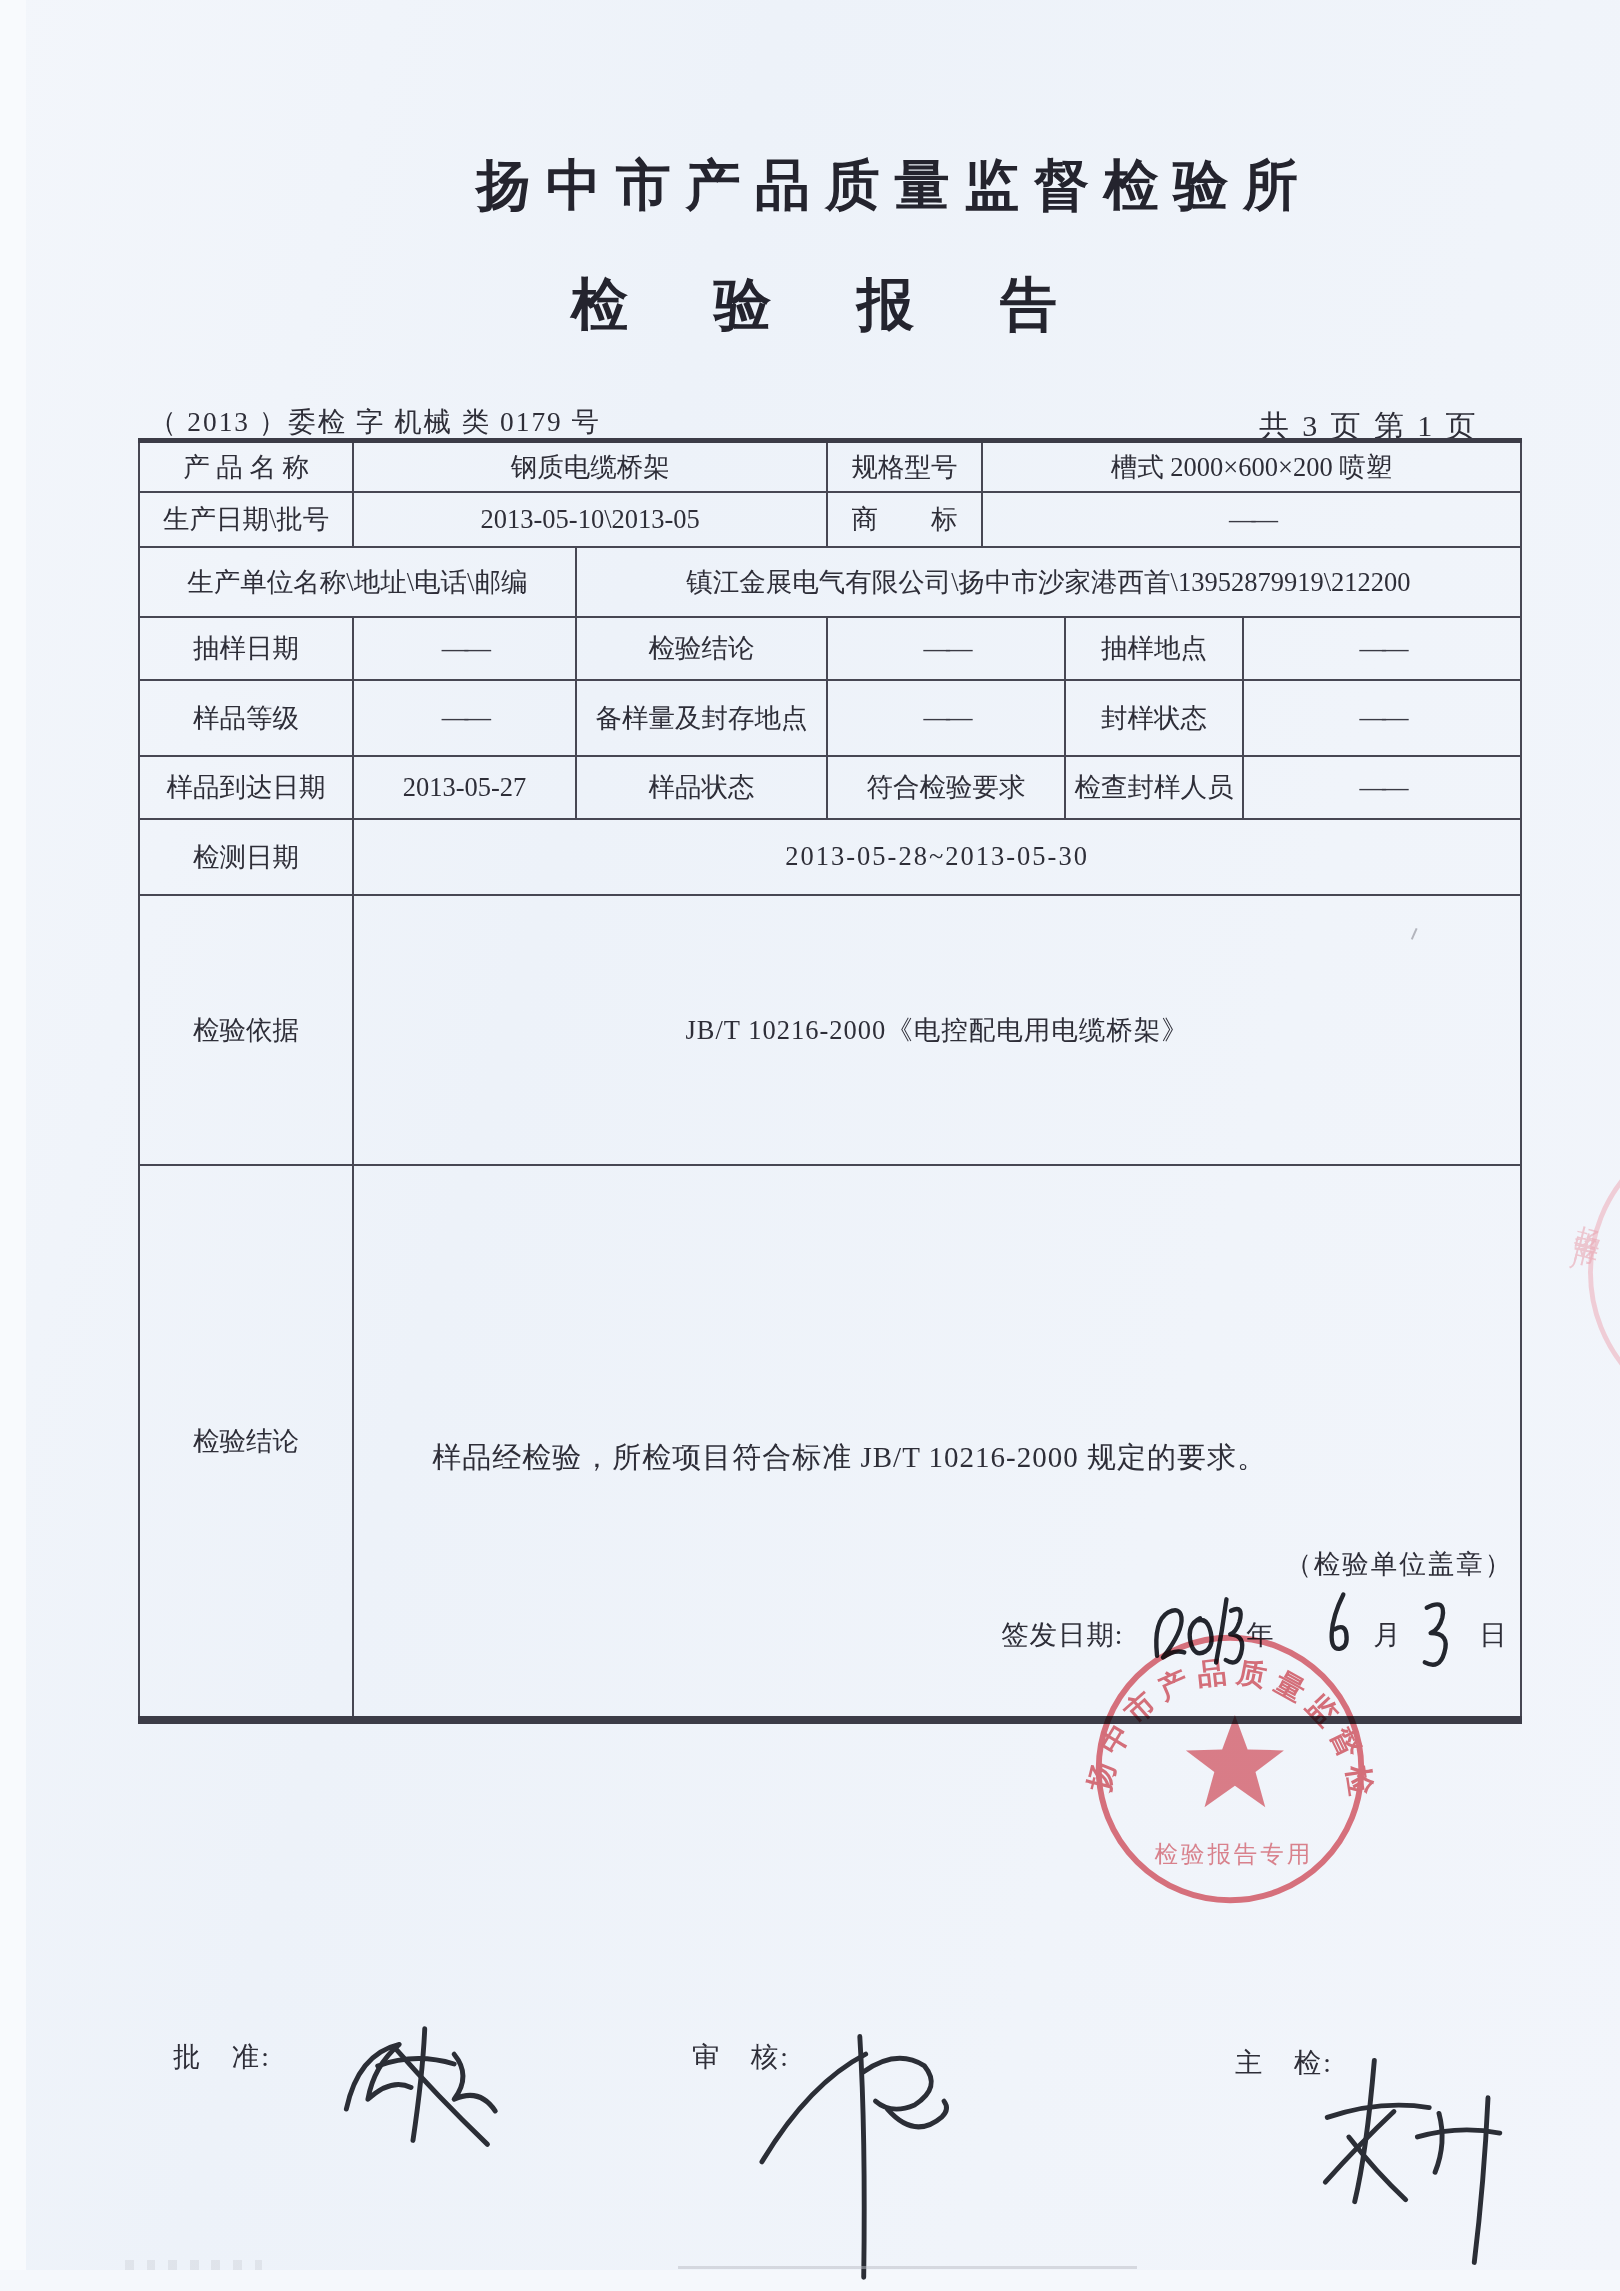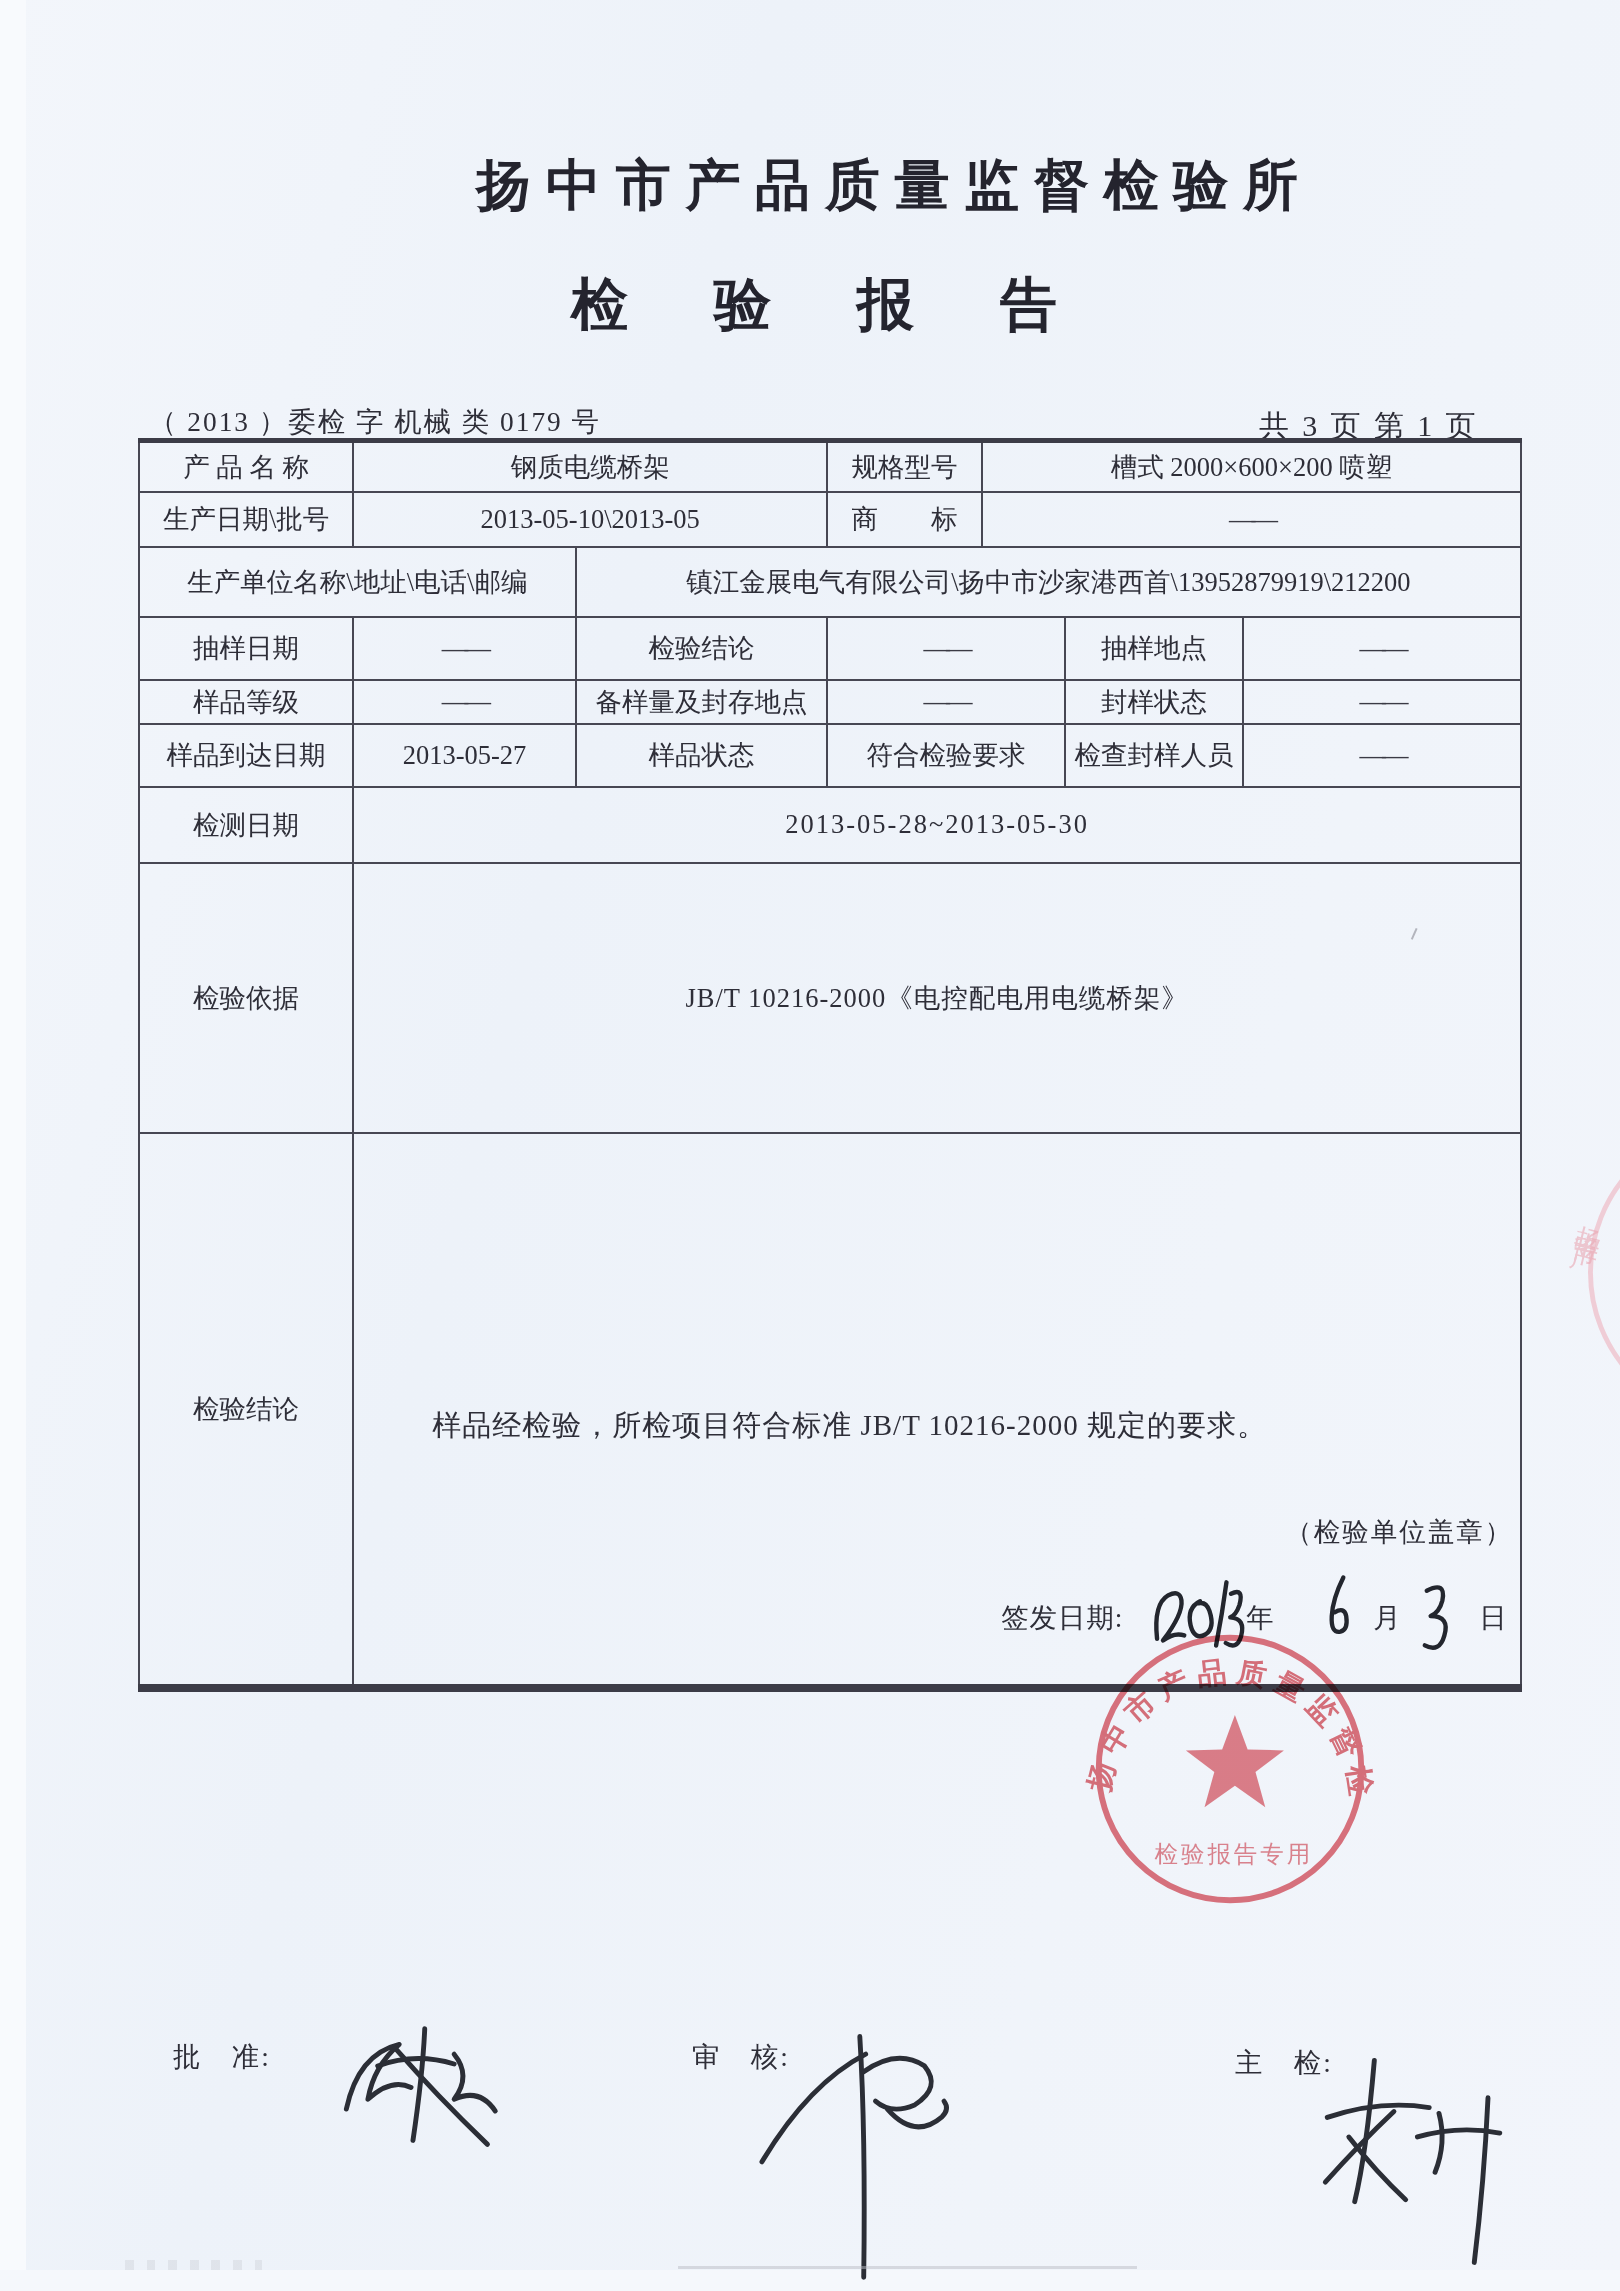--- a/index.html
+++ b/index.html
@@ -31,33 +31,33 @@
     position:absolute; left:138px; top:438px; width:1384px;
     border-collapse:collapse; table-layout:fixed;
     border:2.9px solid #3c3c47; border-top-width:5.9px; border-bottom-width:8.8px;
   }
   table.report td {
     border:2px solid #474753;
     font-size:26.5px; text-align:center; vertical-align:middle;
     padding:2px 3.9px; overflow:hidden;
   }
   tr.r1 td{height:51px} tr.r2 td{height:55px} tr.r3 td{height:69px} tr.r4 td{height:70px}
-  tr.r5 td{height:62px} tr.r6 td{height:63px} tr.r7 td{height:63px} tr.r8 td{height:44px}
+  tr.r5 td{height:62px} tr.r6 td{height:63px} tr.r7 td{height:63px} tr.r8 td{height:76px}
   tr.r9 td{height:63px} tr.r10 td{height:76px} tr.r11 td{height:270px} tr.r12 td{height:555px}
   tr.r13 td{height:100px}
   td.left { text-align:left; padding-left:29px; }
   td.val-date { text-align:left; padding-left:253px; letter-spacing:2px; }
   td.basis-val { text-align:left; padding-left:83px; font-size:28px; letter-spacing:1px; }
   td.cond { font-size:21.6px; letter-spacing:-1px; }
   .dash { font-size:29px; letter-spacing:-3.9px; color:#3a3a44; }
   td.concl-cell, td.remark-cell { position:relative; padding:0; }
 
   .concl-text { position:absolute; left:78px; top:272px; width:882px; text-align:left; font-size:29px; letter-spacing:1px; }
   .stamp-note { position:absolute; left:931px; top:380px; font-size:26.5px; letter-spacing:2px; }
-  .sign-line { position:absolute; left:647px; top:439px; width:549px; height:93px; }
+  .sign-line { position:absolute; left:647px; top:424px; width:549px; height:93px; }
   .sign-line .lab { position:absolute; left:0; top:27.4px; font-size:27.4px; letter-spacing:1px; }
   .sign-line .unit { position:absolute; top:27.4px; font-size:27.4px; }
   .u-year{left:245px} .u-month{left:372px} .u-day{left:478px}
   .hw { position:absolute; }
   .hw path { fill:none; stroke:#23262e; stroke-width:4.5; stroke-linecap:round; stroke-linejoin:round; }
   .hw-2013{left:149px; top:3.9px; transform:rotate(-3deg);}
   .hw-6{left:323px; top:-2px;}
   .hw-3{left:416px; top:2px;}
 
   .remark-line { position:absolute; left:251px; top:84px; width:421px; height:2.9px; background:#3d3d47; }

